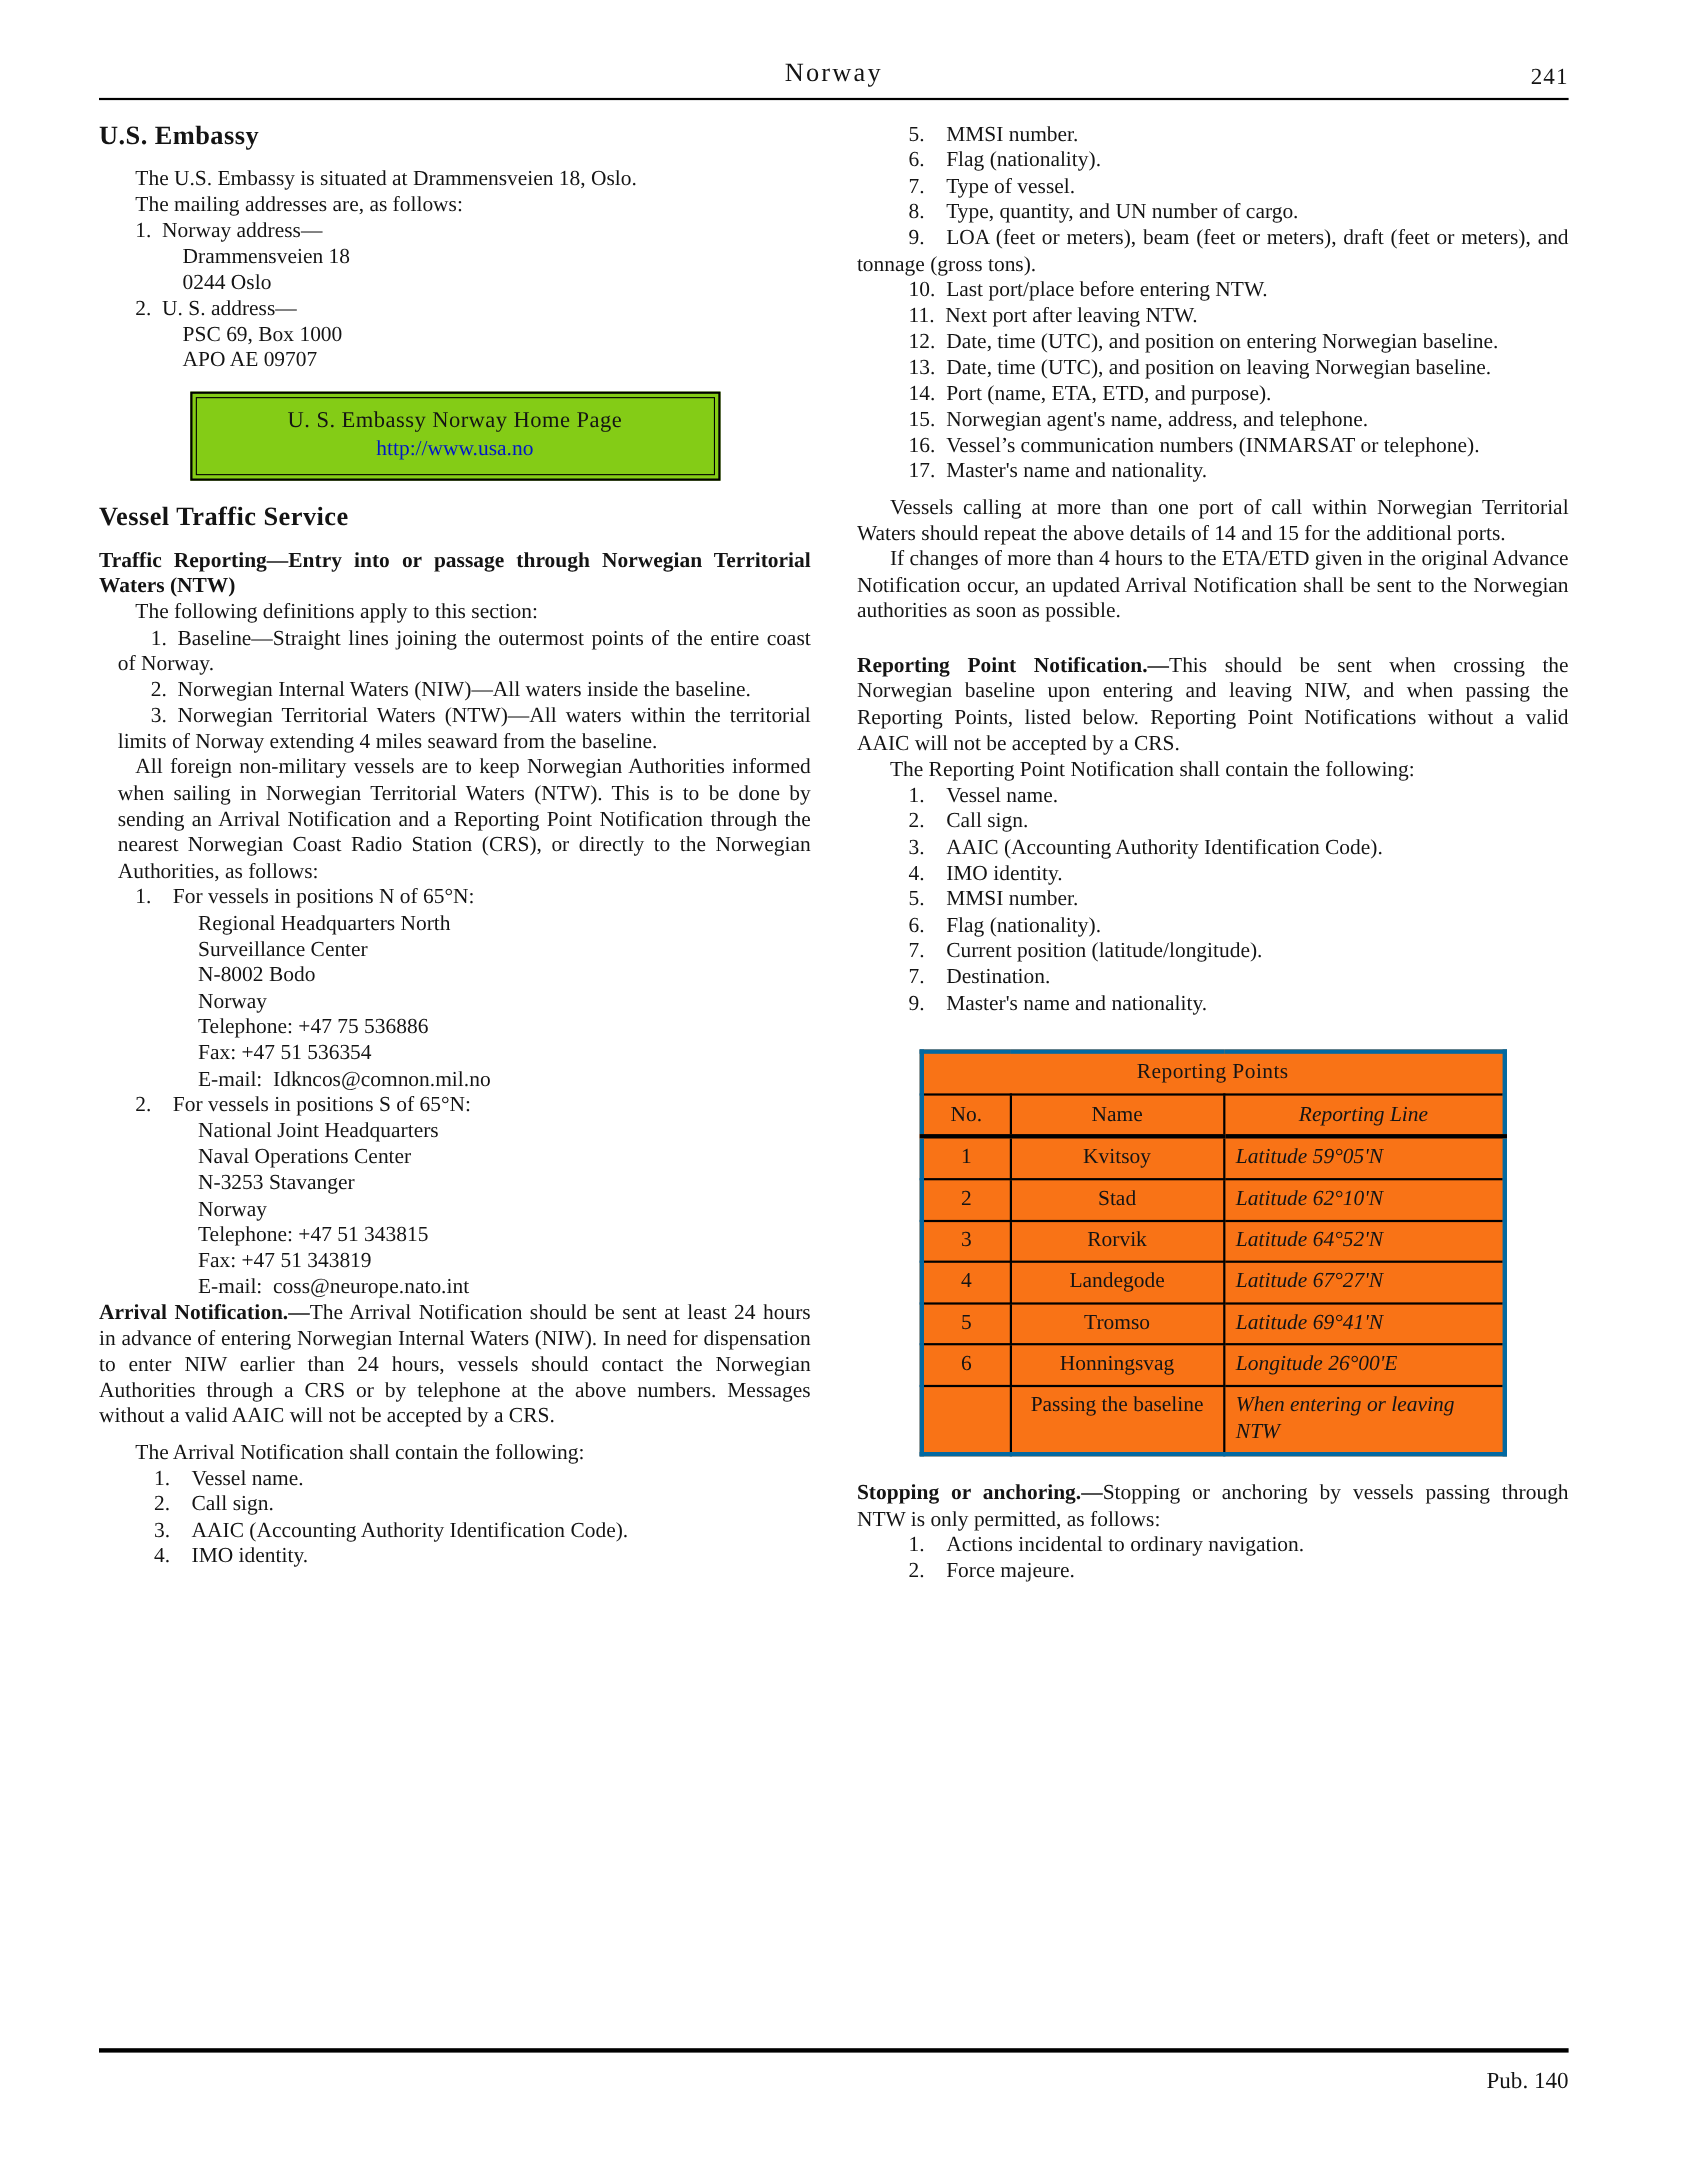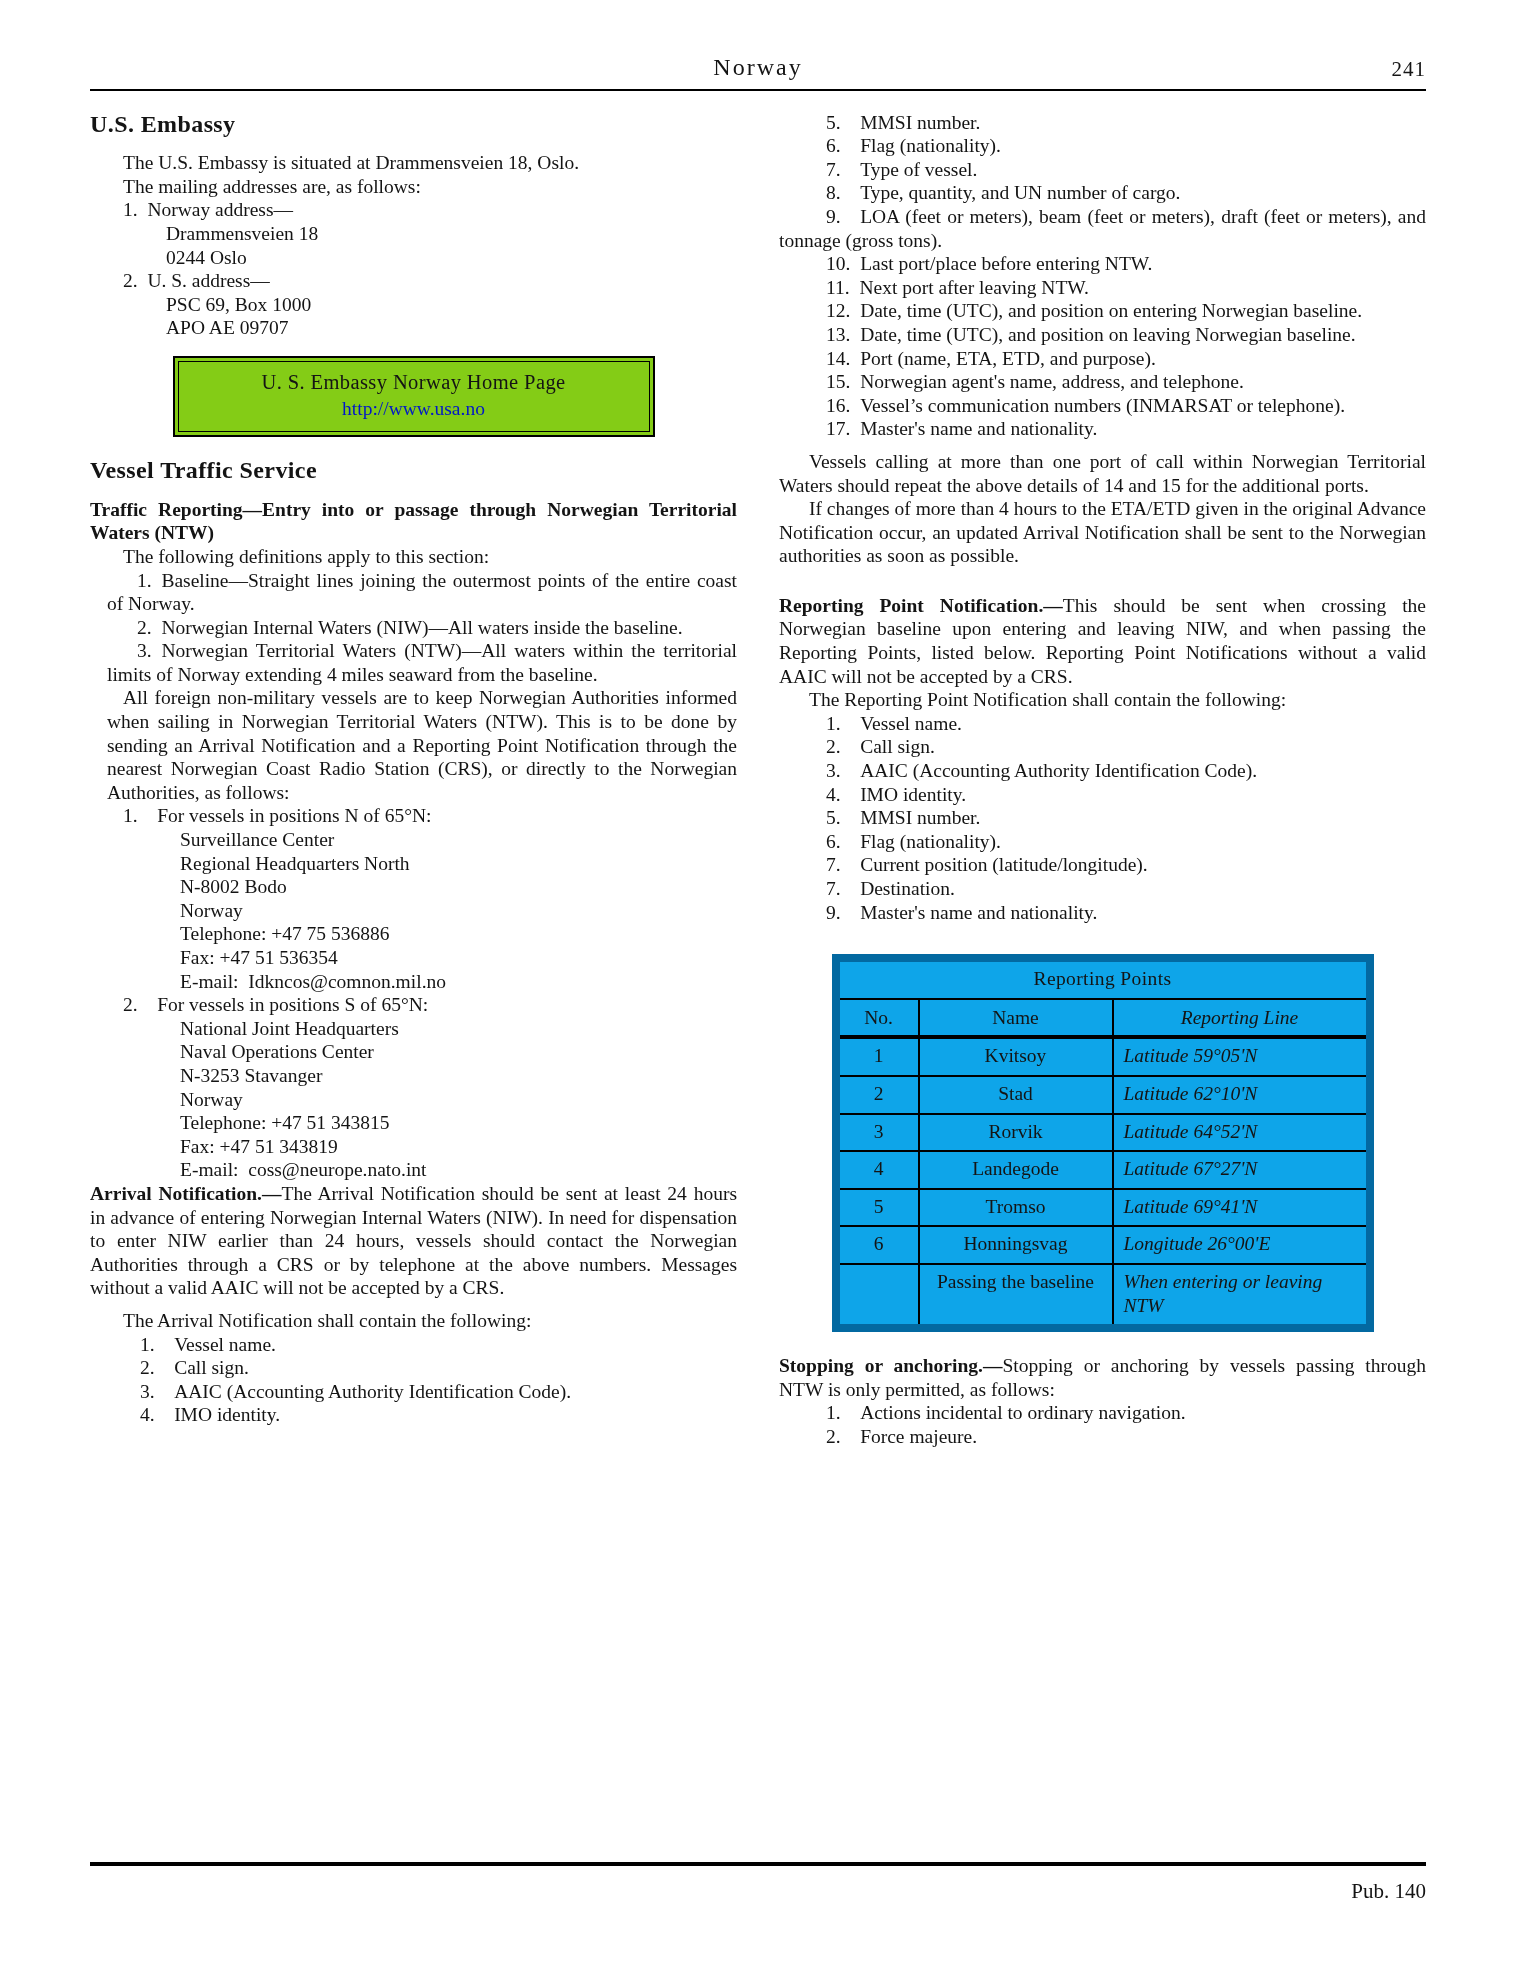--- a/index.html
+++ b/index.html
@@ -34,21 +34,21 @@
   .para-indent{text-align:justify;text-indent:30px;}
   .lead{font-weight:bold;}
   .gap-top{margin-top:26px;}
   .gap-top-sm{margin-top:9px;}
 
   .home-box{width:472px;margin:16px auto 22px;border:2px solid #000;padding:3px;background:#84cc16;}
   .home-box-inner{border:1.5px solid #000;padding:9px 8px 11px;text-align:center;}
   .home-box-title{font-size:20.5px;letter-spacing:.4px;}
   .home-box-link{display:block;margin-top:2px;font-size:19.5px;text-decoration:none;cursor:pointer;}
 
-  table.rp-table{border-collapse:collapse;margin:30px auto 4px;border:8px solid #0369a1;background:#0ea5e9;}
+  table.rp-table{border-collapse:collapse;margin:30px auto 4px;border:4px solid #0369a1;background:#f97316;}
   .rp-table th,.rp-table td{border:2px solid #000;font-weight:normal;font-size:19.5px;padding:5px 10px 7px;vertical-align:top;}
   .rp-title-cell{text-align:center;font-size:20.5px;letter-spacing:.4px;padding:7px 10px 8px;}
   tr.head-row th{text-align:center;border-bottom:4px solid #000;padding:6px 10px;}
   .c-no{width:58px;text-align:center;}
   .c-name{width:172px;text-align:center;}
   .c-line{width:232px;text-align:left;font-style:italic;}
 
   .footer-rule{position:absolute;left:90px;right:104px;top:1862px;border-top:4px solid #000;}
   .footer-text{position:absolute;right:104px;top:1880px;font-size:21px;}
 </style>
@@ -90,22 +90,22 @@
 
       <p class="bold-para">Traffic Reporting—Entry into or passage through Norwegian Territorial Waters (NTW)</p>
       <p class="jp inset indent">The following definitions apply to this section:</p>
       <p class="jp def">1. Baseline—Straight lines joining the outermost points of the entire coast of Norway.</p>
       <p class="jp def">2. Norwegian Internal Waters (NIW)—All waters inside the baseline.</p>
       <p class="jp def">3. Norwegian Territorial Waters (NTW)—All waters within the territorial limits of Norway extending 4 miles seaward from the baseline.</p>
 
       <p class="jp inset indent">All foreign non-military vessels are to keep Norwegian Authorities informed when sailing in Norwegian Territorial Waters (NTW). This is to be done by sending an Arrival Notification and a Reporting Point Notification through the nearest Norwegian Coast Radio Station (CRS), or directly to the Norwegian Authorities, as follows:</p>
 
       <div class="contact-label">1. For vessels in positions N of 65°N:</div>
+      <div class="contact-line">Regional Headquarters North</div>
       <div class="contact-line">Surveillance Center</div>
-      <div class="contact-line">Regional Headquarters North</div>
       <div class="contact-line">N-8002 Bodo</div>
       <div class="contact-line">Norway</div>
       <div class="contact-line">Telephone: +47 75 536886</div>
       <div class="contact-line">Fax: +47 51 536354</div>
       <div class="contact-line">E-mail: Idkncos@comnon.mil.no</div>
 
       <div class="contact-label">2. For vessels in positions S of 65°N:</div>
       <div class="contact-line">National Joint Headquarters</div>
       <div class="contact-line">Naval Operations Center</div>
       <div class="contact-line">N-3253 Stavanger</div>

